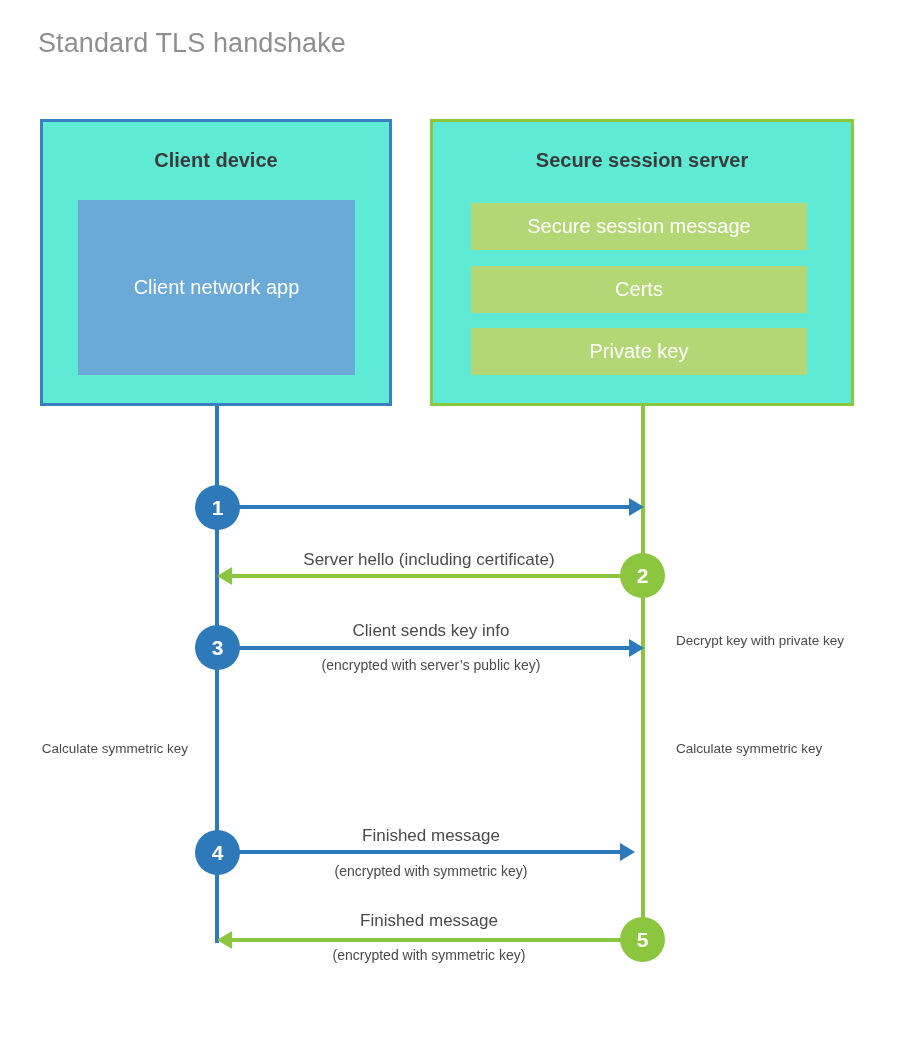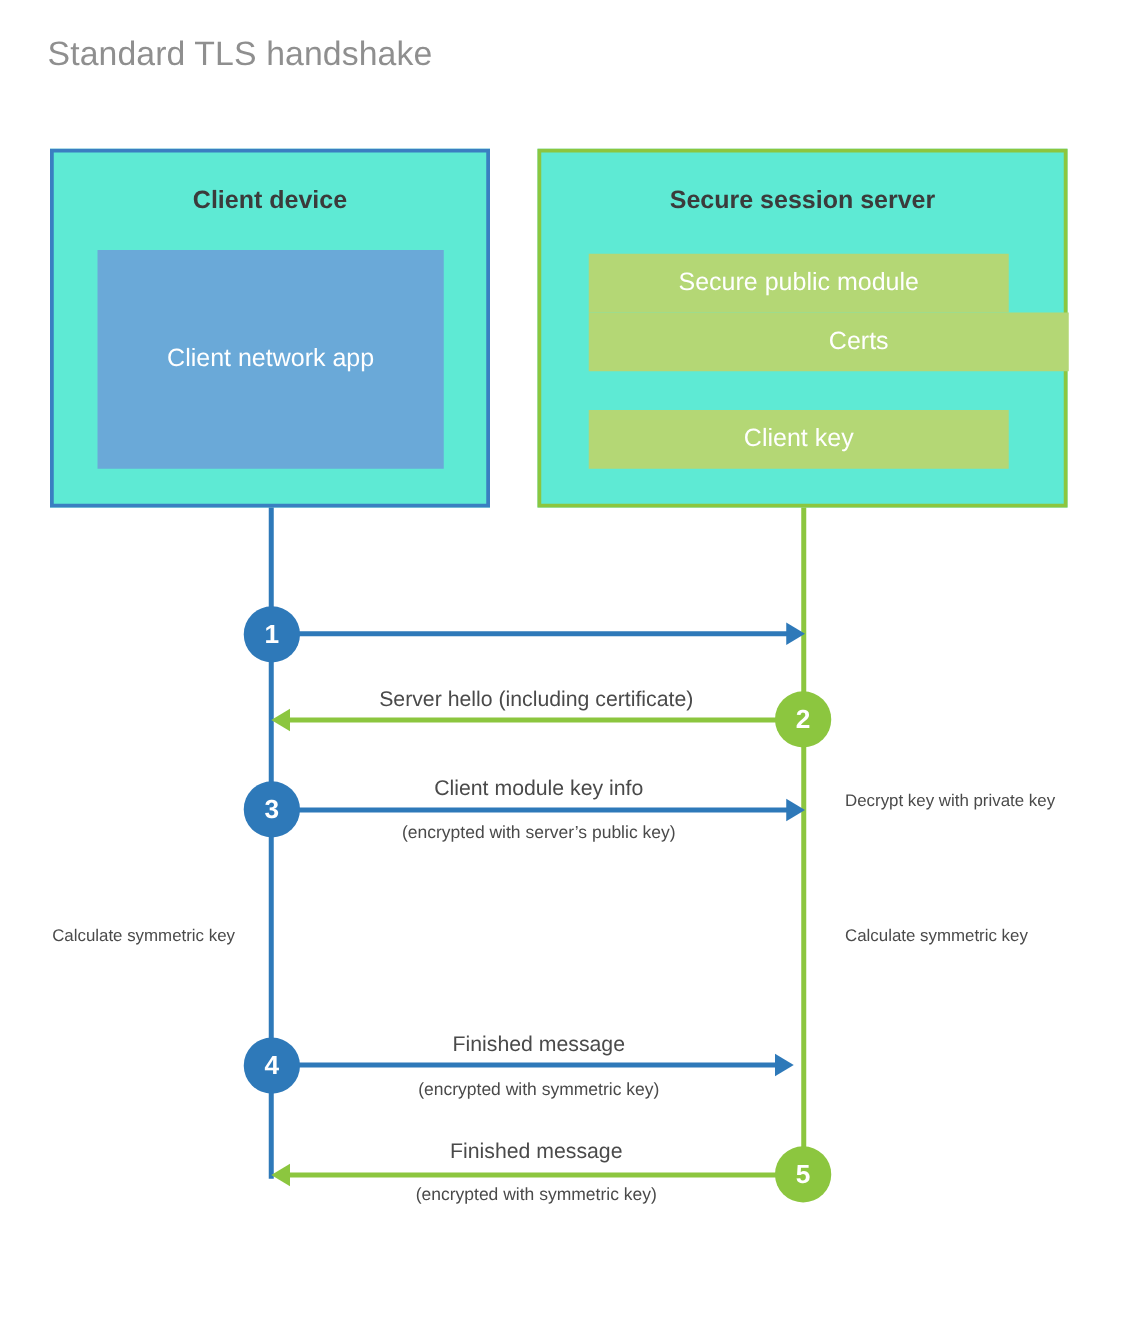--- a/index.html
+++ b/index.html
@@ -89,21 +89,21 @@
     height: 47px;
     background: #b4d775;
     color: #ffffff;
     font-size: 20px;
     text-align: center;
     display: flex;
     align-items: center;
     justify-content: center;
   }
   .server-block.b0 { top: 81px; }
-  .server-block.b1 { top: 128px; padding-left: 48px; }
+  .server-block.b1 { top: 144px; }
   .server-block.b2 { top: 206px; }
 
   
   .lifeline {
     position: absolute;
     width: 4px;
   }
   .lifeline.client {
     left: 215px;
     top: 406px;
@@ -184,38 +184,38 @@
 
   <div class="page-title">Standard TLS handshake</div>
 
   <div class="party-box client">
     <div class="party-title">Client device</div>
     <div class="client-app-block">Client network app</div>
   </div>
 
   <div class="party-box server">
     <div class="party-title">Secure session server</div>
-    <div class="server-block b0">Secure public module</div>
+    <div class="server-block b0">Secure session message</div>
     <div class="server-block b1">Certs</div>
-    <div class="server-block b2">Client key</div>
+    <div class="server-block b2">Private key</div>
   </div>
 
   <div class="lifeline client"></div>
   <div class="lifeline server"></div>
 
   <div class="arrow-line blue" style="left:217px; top:505px; width:415px;"></div>
   <div class="arrow-head right blue" style="left:629px; top:498px;"></div>
   <div class="step-circle blue" style="left:195px; top:485px;">1</div>
 
   <div class="msg-label" style="left:217px; top:550px; width:424px;">Server hello (including certificate)</div>
   <div class="arrow-line green" style="left:232px; top:574px; width:412px;"></div>
   <div class="arrow-head left green" style="left:217px; top:567px;"></div>
   <div class="step-circle green" style="left:620px; top:553px;">2</div>
 
-  <div class="msg-label" style="left:217px; top:621px; width:428px;">Client module key info</div>
+  <div class="msg-label" style="left:217px; top:621px; width:428px;">Client sends key info</div>
   <div class="arrow-line blue" style="left:217px; top:646px; width:415px;"></div>
   <div class="arrow-head right blue" style="left:629px; top:639px;"></div>
   <div class="msg-sub" style="left:217px; top:657px; width:428px;">(encrypted with server’s public key)</div>
   <div class="step-circle blue" style="left:195px; top:625px;">3</div>
 
   <div class="side-note left-align" style="left:676px; top:632px; width:180px;">Decrypt key with private key</div>
 
   <div class="side-note right-align" style="left:28px; top:740px; width:160px;">Calculate symmetric key</div>
   <div class="side-note left-align" style="left:676px; top:740px; width:170px;">Calculate symmetric key</div>
 

